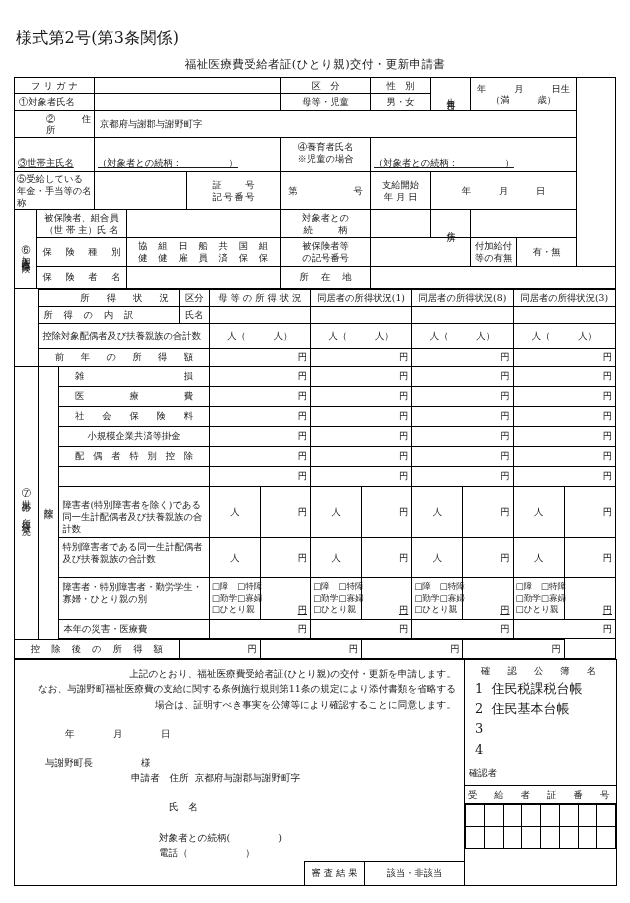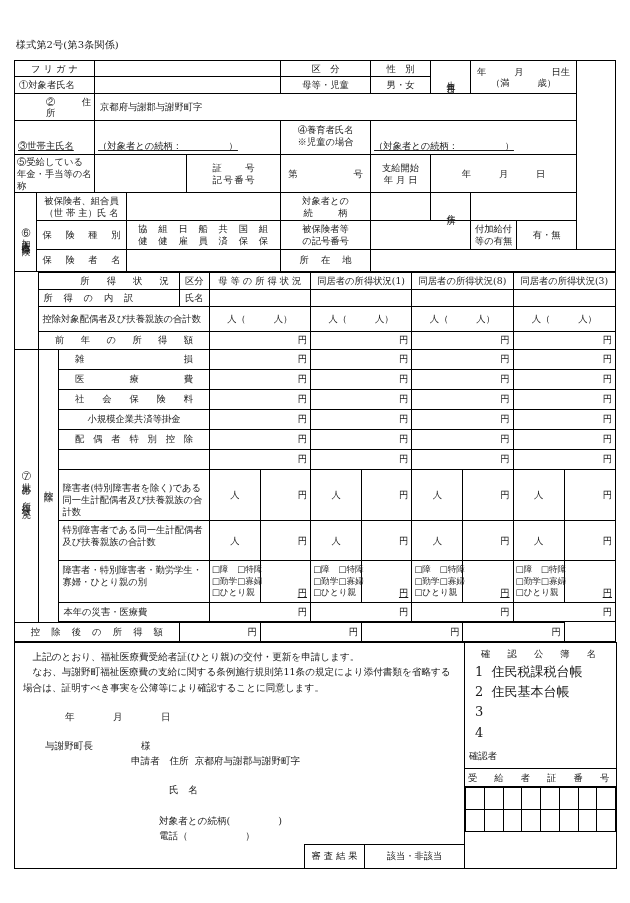--- a/index.html
+++ b/index.html
@@ -4,21 +4,21 @@
 <style>
   html,body{margin:0;padding:0;background:#ffffff;}
   body{
     width:630px;height:903px;
     font-family:"DejaVu Serif","Liberation Serif",serif;
     color:#1a1a1a;
     -webkit-font-smoothing:none;
   }
   .page{position:relative;width:630px;height:903px;box-sizing:border-box;padding:22px 14px 10px 14px;}
 
-  .form-no{font-size:10px;letter-spacing:.2px;margin:16px 0 8px 2px;}
+  .form-no{font-size:16px;letter-spacing:.2px;margin:6px 0 8px 2px;}
   .doc-title{text-align:center;font-size:11.5px;letter-spacing:.4px;margin:0 0 5px 0;}
 
   table{border-collapse:collapse;table-layout:fixed;width:100%;}
   td{
     border:1px solid #000;
     font-size:9.3px;
     line-height:1.22;
     padding:2px 3px;
     vertical-align:middle;
     word-break:break-all;
@@ -49,31 +49,32 @@
   .vert-sm{font-size:9px;letter-spacing:.18em;}
 
   .thick-top{border-top:1.6px solid #000;}
   .outer{border:1.3px solid #000;}
 
   .chk{font-size:8.6px;line-height:1.32;letter-spacing:0;white-space:nowrap;}
   .chk span{display:inline-block;}
 
   .decl{font-size:9.6px;line-height:1.62;}
   .decl p{margin:0;}
-  .indent1{text-indent:1em;}
+  .indent1{text-indent:1em;text-align:right;}
 
   .numgrid{width:100%;border-collapse:collapse;table-layout:fixed;}
   .numgrid td{height:17px;border:1px solid #000;}
 </style>
 </head>
 <body>
 
 <div class="page">
 
   <div class="form-no">様式第2号(第3条関係)</div>
+  <div class="doc-title">福祉医療費受給者証(ひとり親)交付・更新申請書</div>
 
   <table class="outer">
     <colgroup>
       <col style="width:22px">
         <col style="width:24px">
         <col style="width:34px">
         <col style="width:32px">
       <col style="width:60px">
         <col style="width:46px">
         <col style="width:48px">

